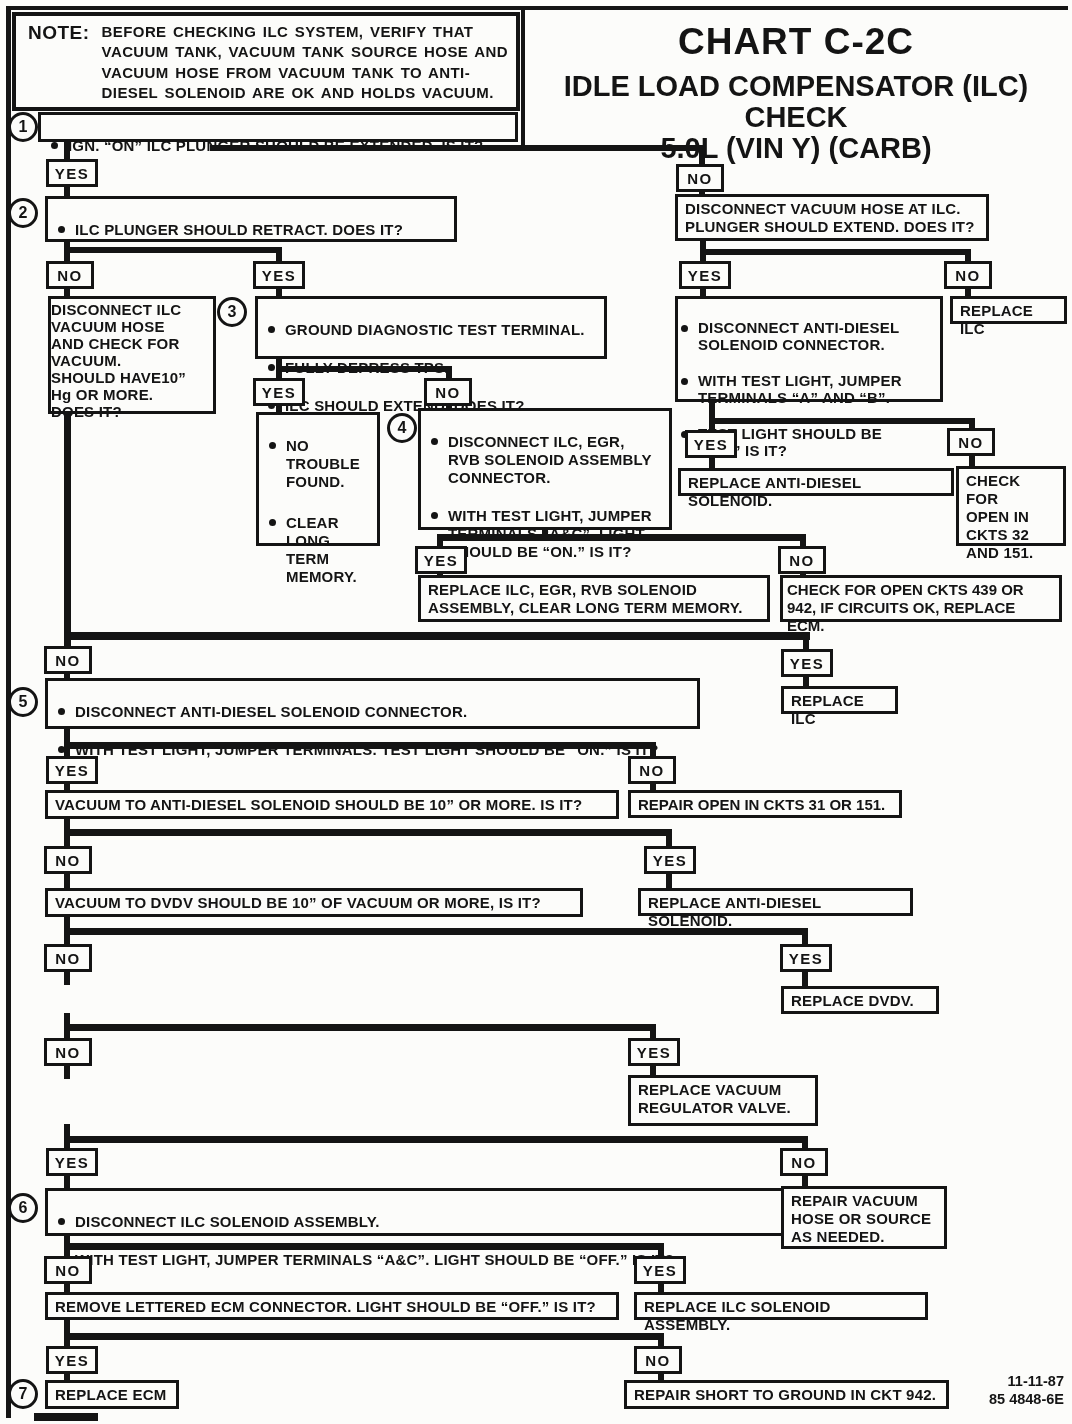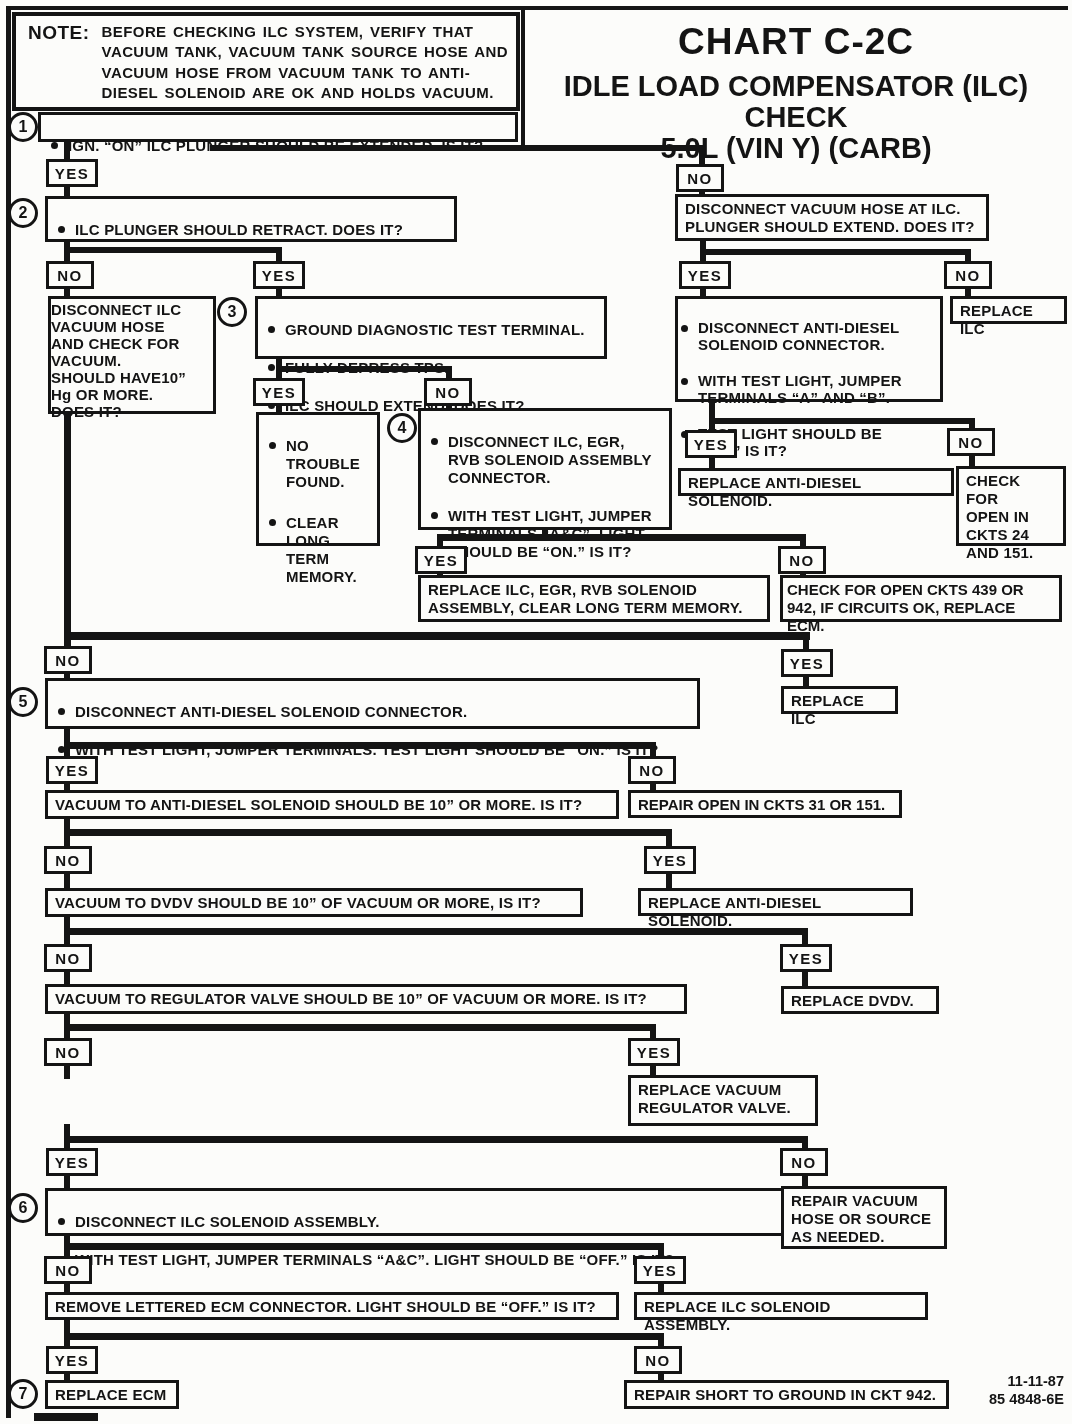--- a/index.html
+++ b/index.html
@@ -186,21 +186,21 @@
   <div class="tag" style="left:947px;top:428px;width:48px;height:28px">
       <span>NO</span>
     </div>
 
   <div class="vline" style="left:709px;top:458px;width:6px;height:10px"></div>
   <div class="vline" style="left:969px;top:456px;width:6px;height:12px"></div>
 
   <div class="box" style="left:678px;top:468px;width:276px;height:28px">REPLACE ANTI-DIESEL SOLENOID.</div>
   <div class="box" style="left:956px;top:466px;width:110px;height:80px">CHECK FOR
 OPEN IN
-CKTS 24
+CKTS 32
 AND 151.</div>
 
   <div class="vline" style="left:542px;top:530px;width:6px;height:10px"></div>
   <div class="hline" style="left:437px;top:534px;width:369px;height:7px"></div>
   <div class="vline" style="left:437px;top:534px;width:6px;height:12px"></div>
   <div class="vline" style="left:800px;top:534px;width:6px;height:12px"></div>
 
   <div class="tag" style="left:415px;top:546px;width:52px;height:28px">
       <span>YES</span>
     </div>
@@ -279,21 +279,20 @@
   <div class="tag" style="left:44px;top:944px;width:48px;height:28px">
       <span>NO</span>
     </div>
   <div class="tag" style="left:780px;top:944px;width:52px;height:28px">
       <span>YES</span>
     </div>
 
   <div class="vline" style="left:64px;top:972px;width:6px;height:13px"></div>
   <div class="vline" style="left:802px;top:972px;width:6px;height:14px"></div>
 
-  <div class="box" style="left:45px;top:984px;width:642px;height:30px">VACUUM TO REGULATOR VALVE SHOULD BE 10” OF VACUUM OR MORE.  IS IT?</div>
   <div class="box" style="left:781px;top:986px;width:158px;height:28px">REPLACE  DVDV.</div>
 
   <div class="vline" style="left:64px;top:1013px;width:6px;height:25px"></div>
   <div class="hline" style="left:64px;top:1024px;width:592px;height:7px"></div>
   <div class="vline" style="left:650px;top:1024px;width:6px;height:14px"></div>
 
   <div class="tag" style="left:44px;top:1038px;width:48px;height:28px">
       <span>NO</span>
     </div>
   <div class="tag" style="left:628px;top:1038px;width:52px;height:28px">

